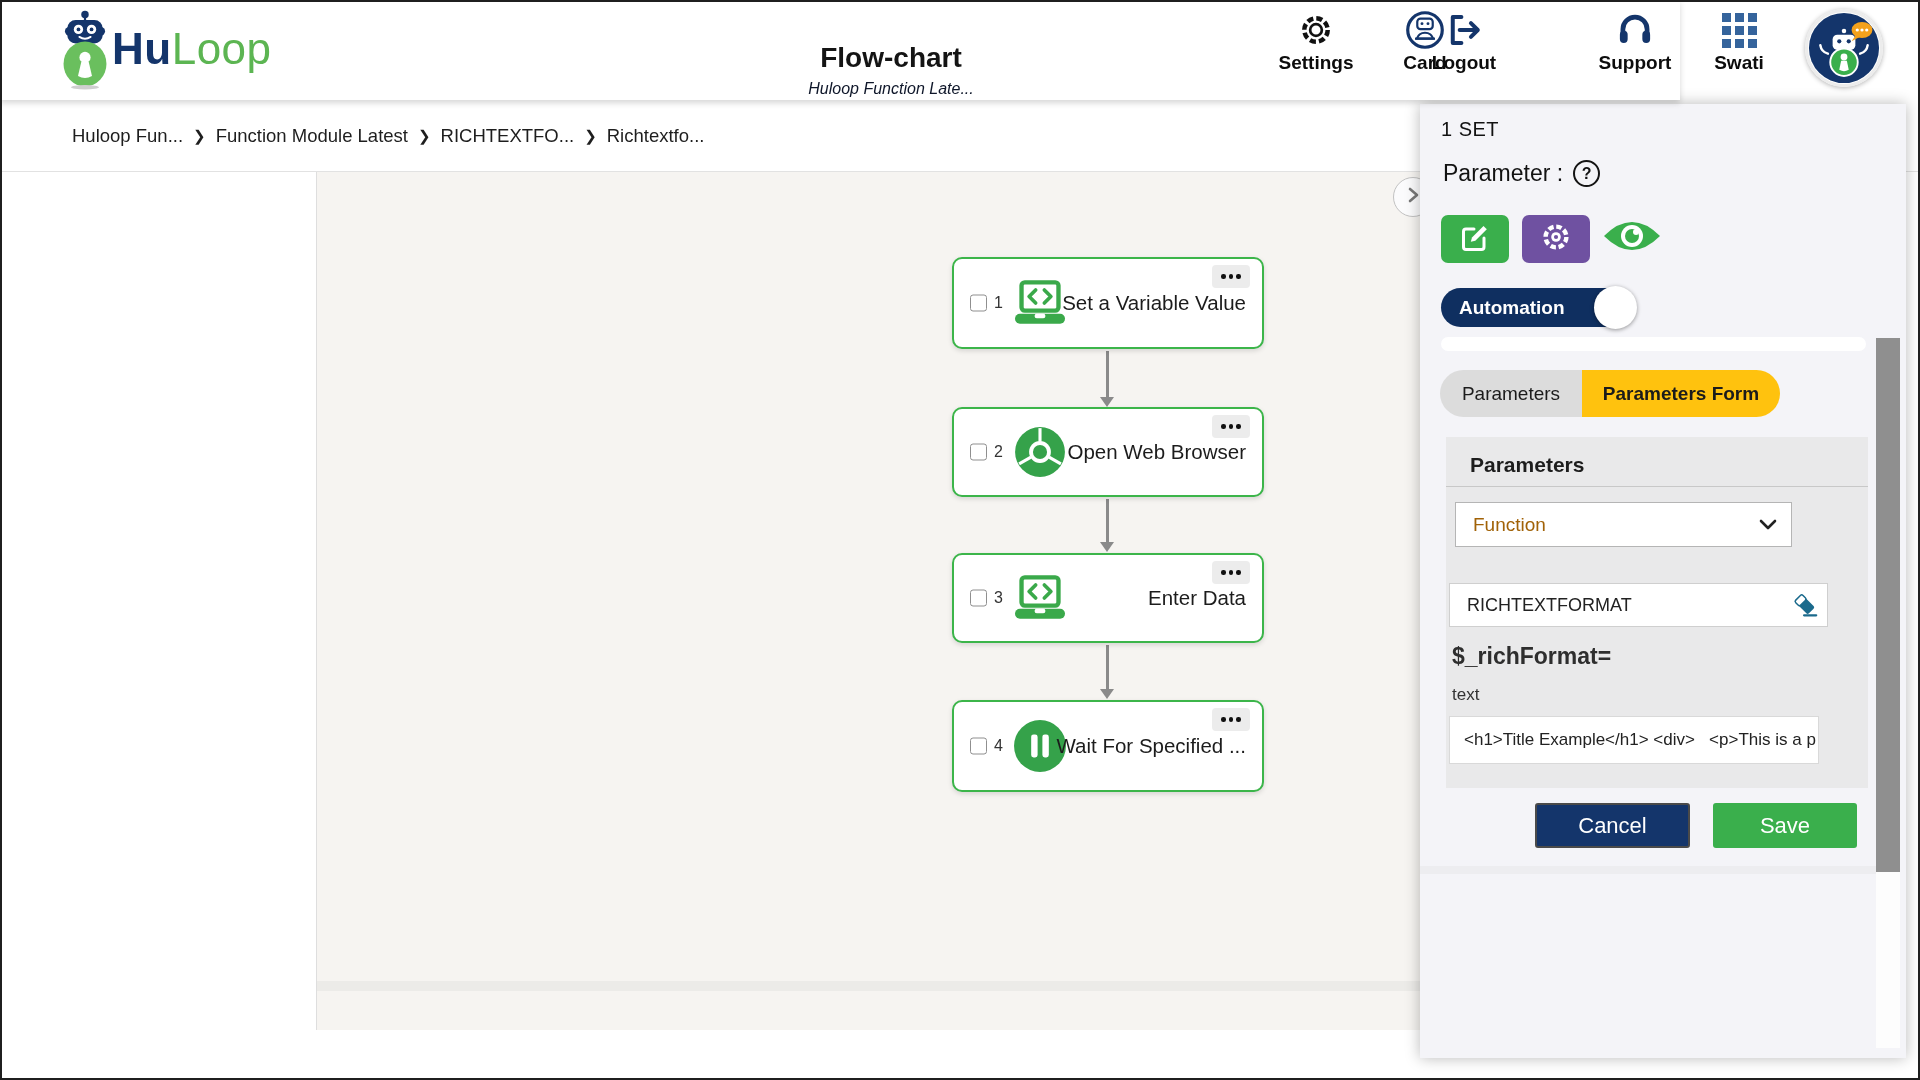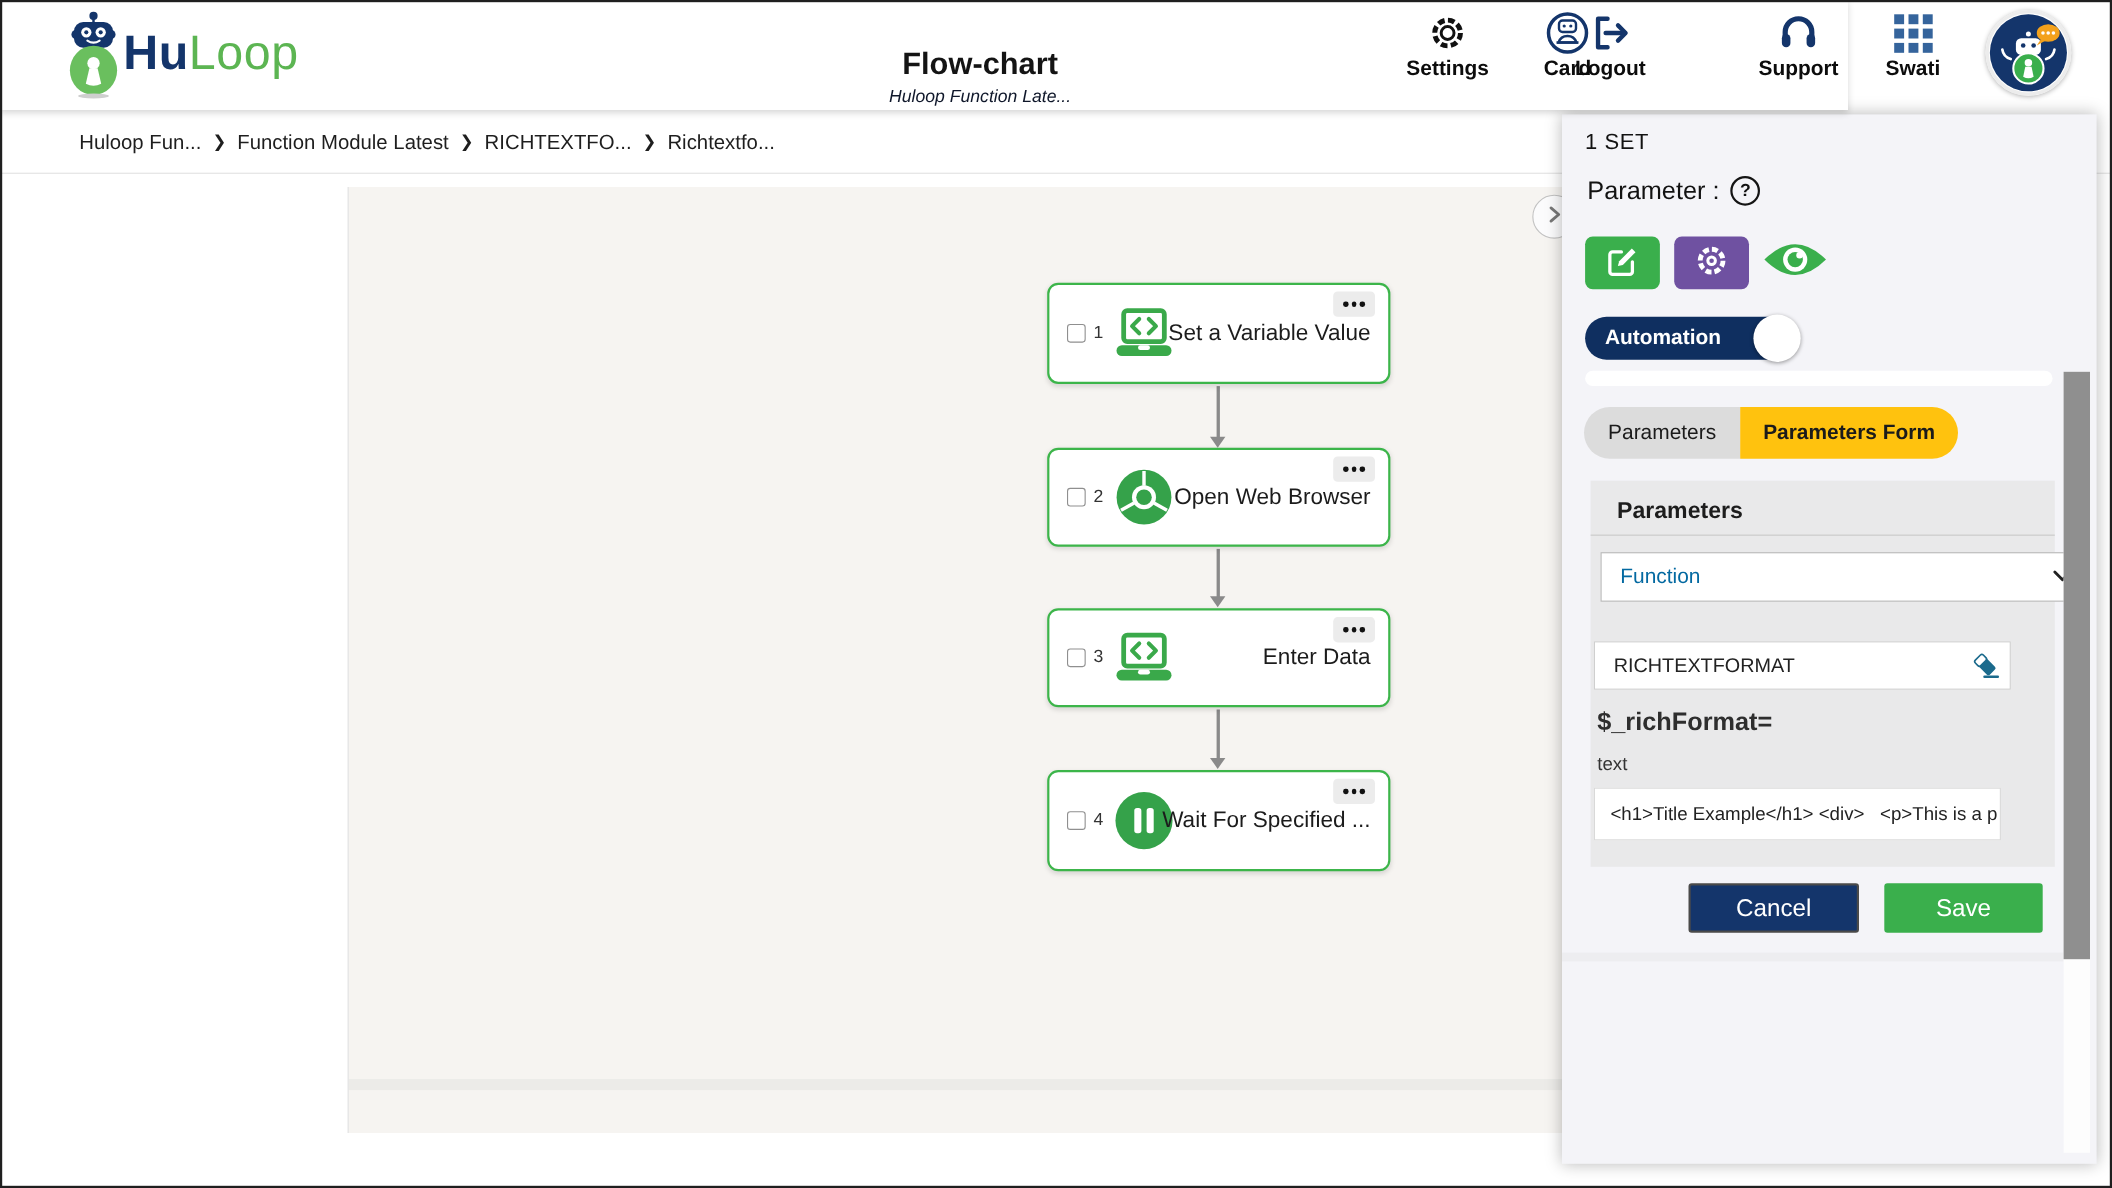--- a/index.html
+++ b/index.html
@@ -19,21 +19,21 @@
   .page-subtitle{font-size:16px;font-style:italic;color:#0f172a;margin-top:6px;}
   .hdr-item{position:absolute;top:10px;width:120px;margin-left:-60px;text-align:center;cursor:pointer;}
   .hdr-item .ic{height:40px;display:flex;align-items:center;justify-content:center;}
   .hdr-item .lb{font-size:19px;font-weight:600;color:#0c0c0c;margin-top:2px;}
   .grid9{display:grid;grid-template-columns:repeat(3,9px);grid-gap:4px;}
   .grid9 i{width:9px;height:9px;background:#35649c;display:block;}
   .avatar{position:absolute;left:1805px;top:9px;width:78px;height:78px;border-radius:50%;
           border:3px solid #ececec;box-shadow:0 1px 5px rgba(0,0,0,.3);box-sizing:border-box;cursor:pointer;}
 
   
-  .breadcrumb{position:absolute;left:0;top:100px;width:1920px;height:58px;background:#fff;
+  .breadcrumb{position:absolute;left:0;top:100px;width:1920px;height:72px;background:#fff;
               border-bottom:1px solid #e2e2e2;z-index:5;display:flex;align-items:center;padding-left:72px;box-sizing:border-box;}
   .crumb{font-size:18.5px;color:#1e1e1e;font-weight:500;cursor:pointer;}
   .crumb-sep{font-size:15px;font-weight:700;color:#1e1e1e;margin:0 10px;}
 
   
   .sidebar{position:absolute;left:0;top:170px;width:316px;height:860px;background:#fff;border-right:1px solid #dedede;z-index:4;}
   .sqbtn{position:absolute;border-radius:4px;display:flex;align-items:center;justify-content:center;cursor:pointer;}
   .navy{background:#14356b;}
   .green{background:#3aaf4c;}
   .orange{background:#f08122;}
@@ -87,22 +87,22 @@
   .auto-knob{position:absolute;right:-2px;top:-2px;width:43px;height:43px;border-radius:50%;background:#fff;
              box-shadow:0 1px 4px rgba(0,0,0,.4);}
   .sliver{left:21px;top:233px;width:425px;height:14px;background:#fff;border-radius:8px;}
   .tab{position:absolute;top:266px;height:47px;display:flex;align-items:center;justify-content:center;
        font-size:19px;font-weight:500;color:#1b1b1b;cursor:pointer;}
   .tab1{left:20px;width:142px;background:#dcdcdc;border-radius:24px 0 0 24px;}
   .tab2{left:162px;width:198px;background:#ffc20e;border-radius:0 24px 24px 0;font-weight:600;}
   .section{left:26px;top:333px;width:422px;height:351px;background:#e9e9ea;}
   .sec-title{position:absolute;left:24px;top:16px;font-size:21px;font-weight:700;color:#1d1d1d;}
   .sec-div{position:absolute;left:0;top:49px;width:422px;height:1px;background:#c8c8c8;}
-  .selectbox{position:absolute;left:9px;top:65px;width:444px;height:45px;background:#fff;border:1px solid #b5b5b5;
-             box-sizing:border-box;display:flex;align-items:center;font-size:19px;color:#0369a1;padding:0 14px 0 17px;cursor:pointer;}
+  .selectbox{position:absolute;left:9px;top:65px;width:337px;height:45px;background:#fff;border:1px solid #b5b5b5;
+             box-sizing:border-box;display:flex;align-items:center;font-size:19px;color:#a16207;padding:0 14px 0 17px;cursor:pointer;}
   .selectbox .val{flex:1;}
   .inputbox{position:absolute;left:3px;top:146px;width:379px;height:44px;background:#fff;border:1px solid #cfcfcf;
             box-sizing:border-box;display:flex;align-items:center;font-size:18px;color:#222;padding:0 8px 0 17px;cursor:text;}
   .inputbox .val{flex:1;}
   .var-label{position:absolute;left:6px;top:206px;font-size:23px;font-weight:600;color:#2e2e2e;}
   .text-label{position:absolute;left:6px;top:248px;font-size:17px;color:#333;}
   .textinput{position:absolute;left:3px;top:279px;width:370px;height:48px;background:#fff;border:1px solid #d9d9d9;
              box-sizing:border-box;display:flex;align-items:center;font-size:17px;color:#222;padding:0 10px 0 14px;
              white-space:pre;overflow:hidden;cursor:text;}
   .btn{position:absolute;top:699px;height:45px;border-radius:3px;display:flex;align-items:center;justify-content:center;

